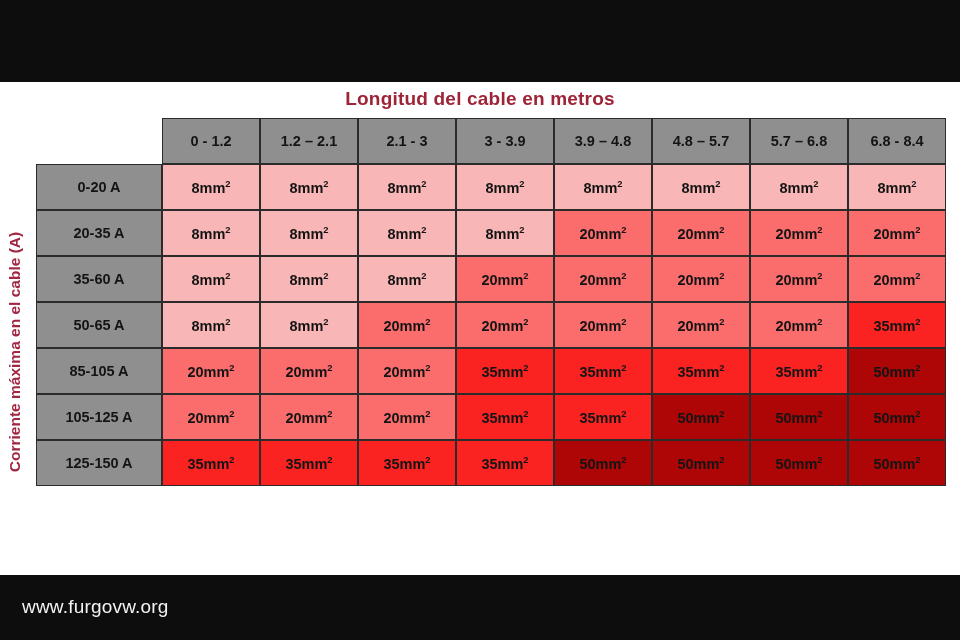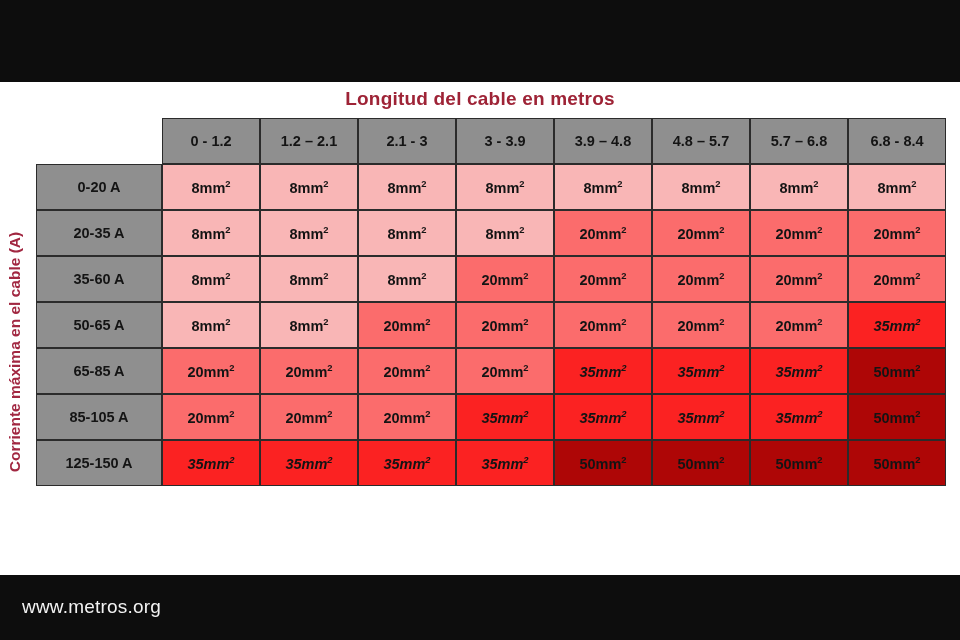--- a/index.html
+++ b/index.html
@@ -74,21 +74,21 @@
   th.rowhead {
     background: #8f8f8f;
     font-size: 15px;
     color: #121212;
     width: 126px;
     margin-left: 39px;
   }
   
   td.v8  { background: #f9b6b6; }
   td.v20 { background: #fb6c6c; }
-  td.v35 { background: #fb2222; font-style: italic; }
+  td.v35 { background: #fb2222; }
   td.v50 { background: #ae0606; color: #ffffff; }
 
   sup { font-size: 0.65em; vertical-align: super; font-weight: bold; }
 
   .watermark {
     position: absolute; left: 22px; top: 596px;
     font-size: 19px; color: #f2f2f2;
     letter-spacing: .2px;
   }
 </style>
@@ -160,53 +160,53 @@
             <td class="v8">8mm<sup>2</sup></td>
             <td class="v8">8mm<sup>2</sup></td>
             <td class="v20">20mm<sup>2</sup></td>
             <td class="v20">20mm<sup>2</sup></td>
             <td class="v20">20mm<sup>2</sup></td>
             <td class="v20">20mm<sup>2</sup></td>
             <td class="v20">20mm<sup>2</sup></td>
             <td class="v35">35mm<sup>2</sup></td>
           </tr>
           <tr>
-            <th class="rowhead">65-85 A</th>
-            <td class="v20">20mm<sup>2</sup></td>
-            <td class="v20">20mm<sup>2</sup></td>
-            <td class="v20">20mm<sup>2</sup></td>
-            <td class="v20">20mm<sup>2</sup></td>
-            <td class="v35">35mm<sup>2</sup></td>
-            <td class="v35">35mm<sup>2</sup></td>
-            <td class="v35">35mm<sup>2</sup></td>
-            <td class="v50">50mm<sup>2</sup></td>
-          </tr>
-          <tr>
             <th class="rowhead">85-105 A</th>
             <td class="v20">20mm<sup>2</sup></td>
             <td class="v20">20mm<sup>2</sup></td>
             <td class="v20">20mm<sup>2</sup></td>
             <td class="v35">35mm<sup>2</sup></td>
             <td class="v35">35mm<sup>2</sup></td>
             <td class="v35">35mm<sup>2</sup></td>
             <td class="v35">35mm<sup>2</sup></td>
+            <td class="v50">50mm<sup>2</sup></td>
+          </tr>
+          <tr>
+            <th class="rowhead">105-125 A</th>
+            <td class="v20">20mm<sup>2</sup></td>
+            <td class="v20">20mm<sup>2</sup></td>
+            <td class="v20">20mm<sup>2</sup></td>
+            <td class="v35">35mm<sup>2</sup></td>
+            <td class="v35">35mm<sup>2</sup></td>
+            <td class="v50">50mm<sup>2</sup></td>
+            <td class="v50">50mm<sup>2</sup></td>
             <td class="v50">50mm<sup>2</sup></td>
           </tr>
           <tr>
             <th class="rowhead">125-150 A</th>
             <td class="v35">35mm<sup>2</sup></td>
             <td class="v35">35mm<sup>2</sup></td>
             <td class="v35">35mm<sup>2</sup></td>
             <td class="v35">35mm<sup>2</sup></td>
             <td class="v50">50mm<sup>2</sup></td>
             <td class="v50">50mm<sup>2</sup></td>
             <td class="v50">50mm<sup>2</sup></td>
             <td class="v50">50mm<sup>2</sup></td>
           </tr>
         </tbody>
     </table>
 
   </div>
 
   <div class="bar-bottom"></div>
-  <div class="watermark">www.metros.org</div>
+  <div class="watermark">www.furgovw.org</div>
 
 </div>
 
 </body></html>

